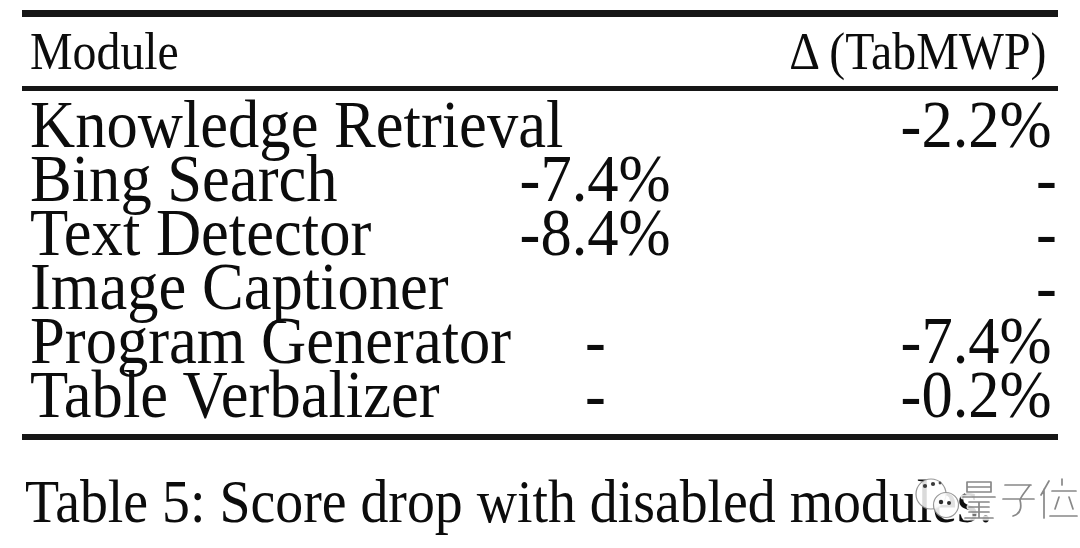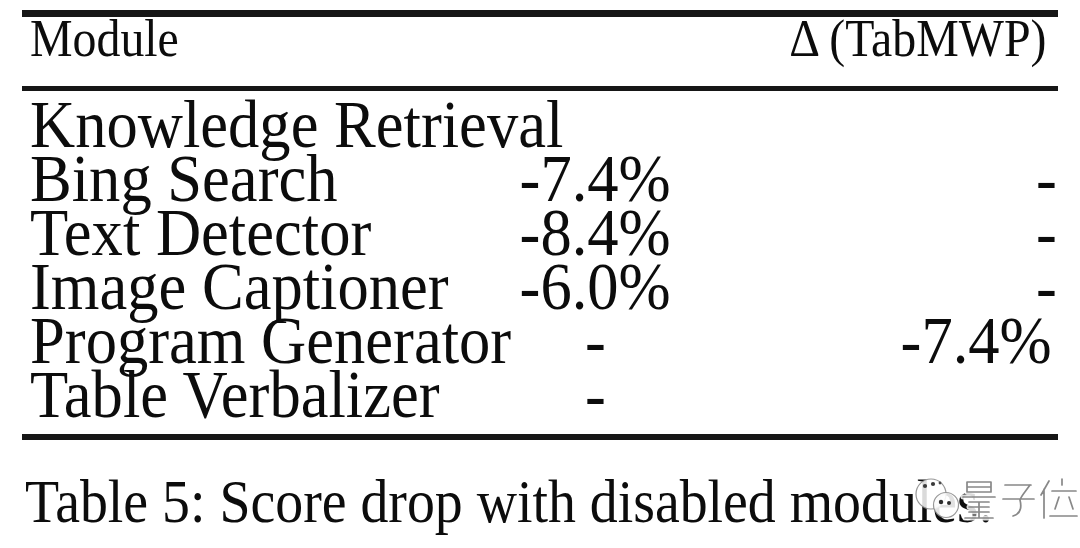--- a/index.html
+++ b/index.html
@@ -10,21 +10,21 @@
   }
   .fig{position:relative;width:1080px;height:548px;background:#ffffff;}
 
   
   .rule{position:absolute;left:22px;width:1036px;background:#161616;}
   .rule.top{top:10px;height:7px;}
   .rule.mid{top:86px;height:5px;}
   .rule.bot{top:434px;height:6px;}
 
   
-  .thead{position:absolute;left:22px;top:4px;width:1036px;height:69px;display:flex;font-size:52px;}
+  .thead{position:absolute;left:22px;top:17px;width:1036px;height:69px;display:flex;font-size:52px;}
   .tbody{position:absolute;left:22px;top:97px;width:1036px;font-size:68px;}
   .trow{display:flex;height:54px;}
   .c1{width:428px;display:flex;align-items:center;padding-left:8px;box-sizing:border-box;}
   .c2{width:290px;display:flex;align-items:center;justify-content:center;}
   .c3{flex:1;display:flex;align-items:center;justify-content:flex-end;}
   .cond{display:inline-block;white-space:nowrap;transform:scaleX(0.92);transform-origin:center center;line-height:1;}
   .c1 .cond{transform-origin:left center;}
 
   
   .caption{position:absolute;left:25px;top:466px;width:1050px;font-size:62px;}
@@ -50,20 +50,23 @@
     </div>
   </div>
 
   <div class="rule mid"></div>
 
   <div class="tbody">
     <div class="trow">
       <div class="c1">
           <span class="cond">Knowledge Retrieval</span>
         </div>
+      <div class="c3">
+          <span class="cond">-2.2%</span>
+        </div>
     </div>
     <div class="trow">
       <div class="c1">
           <span class="cond">Bing Search</span>
         </div>
       <div class="c2">
           <span class="cond">-7.4%</span>
         </div>
       <div class="c3">
           <span class="cond">-</span>
@@ -77,23 +80,20 @@
           <span class="cond">-8.4%</span>
         </div>
       <div class="c3">
           <span class="cond">-</span>
         </div>
     </div>
     <div class="trow">
       <div class="c1">
           <span class="cond">Image Captioner</span>
         </div>
-      <div class="c2">
-          <span class="cond">-6.0%</span>
-        </div>
       <div class="c3">
           <span class="cond">-</span>
         </div>
     </div>
     <div class="trow">
       <div class="c1">
           <span class="cond">Program Generator</span>
         </div>
       <div class="c2">
           <span class="cond">-</span>
@@ -101,20 +101,23 @@
       <div class="c3">
           <span class="cond">-7.4%</span>
         </div>
     </div>
     <div class="trow">
       <div class="c1">
           <span class="cond">Table Verbalizer</span>
         </div>
       <div class="c2">
           <span class="cond">-</span>
+        </div>
+      <div class="c3">
+          <span class="cond">-0.2%</span>
         </div>
     </div>
   </div>
 
   <div class="rule bot"></div>
 
   <div class="caption">
     <span class="cond">Table 5: Score drop with disabled modules.</span>
   </div>
 

